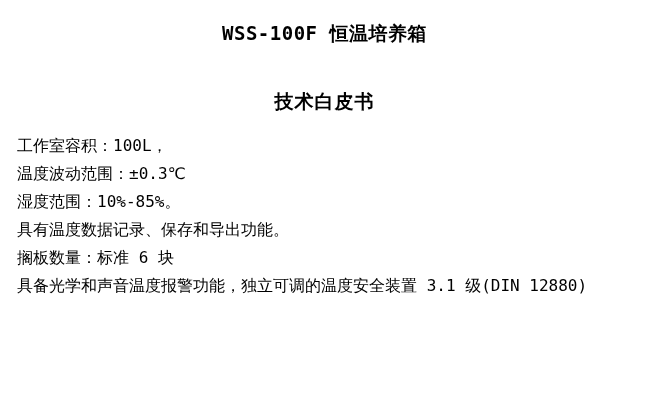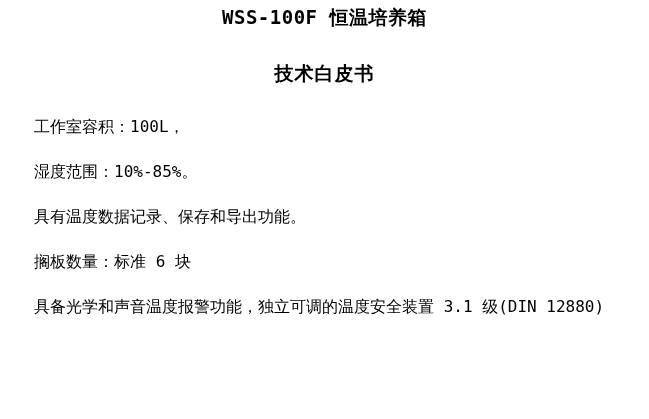--- a/index.html
+++ b/index.html
@@ -13,53 +13,54 @@
     overflow: hidden;
   }
   .doc {
     width: 649px;
     height: 419px;
     box-sizing: border-box;
     color: #000000;
     font-family: "DejaVu Sans Mono", "DejaVu Sans", "Liberation Sans", sans-serif;
   }
   .doc-title {
-    margin: 0;
+    margin: 16px;
     padding-top: 5px;
     text-align: center;
     font-size: 19px;
     font-weight: bold;
     line-height: 24px;
     letter-spacing: 0.5px;
   }
   .doc-subtitle {
-    margin: 4px;
+    margin: 12px;
     padding-top: 28px;
     text-align: center;
     font-size: 19px;
     font-weight: bold;
     line-height: 24px;
     letter-spacing: 1px;
   }
   .doc-body {
     padding: 7px 8px 0 17px;
     font-size: 16px;
     line-height: 28px;
   }
   .doc-body p {
-    margin: 17px;
+    margin: 0;
     text-align: justify;
   }
 </style>
 </head>
 <body>
 
 <div class="doc">
   <h1 class="doc-title">WSS-100F 恒温培养箱</h1>
   <h2 class="doc-subtitle">技术白皮书</h2>
   <div class="doc-body">
     <p>工作室容积：100L，</p>
+    <p>温度波动范围：±0.3℃</p>
     <p>湿度范围：10%-85%。</p>
     <p>具有温度数据记录、保存和导出功能。</p>
     <p>搁板数量：标准 6 块</p>
     <p>具备光学和声音温度报警功能，独立可调的温度安全装置 3.1 级(DIN 12880)</p>
   </div>
 </div>
 
 </body></html>

